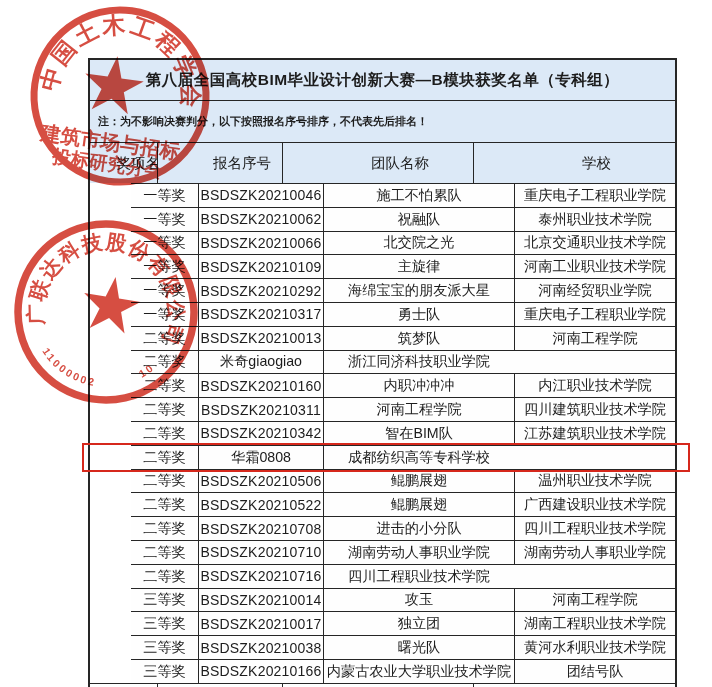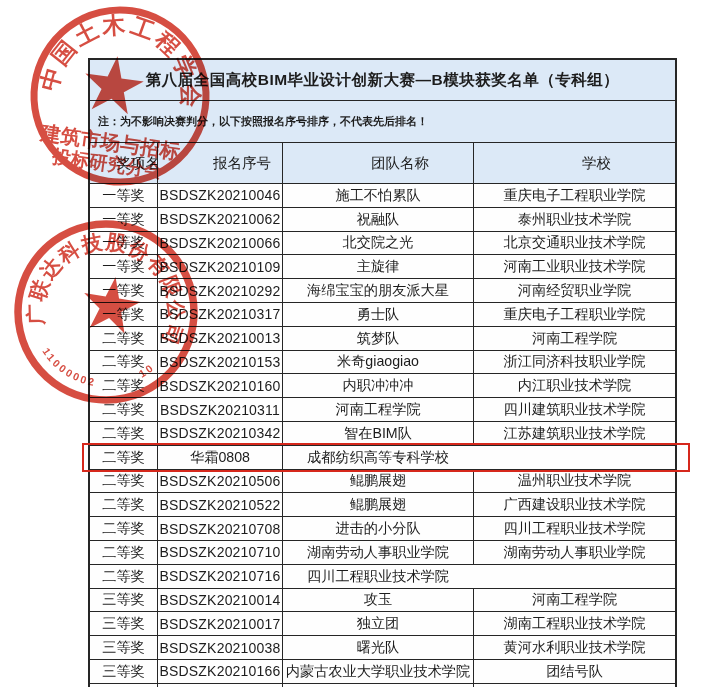--- a/index.html
+++ b/index.html
@@ -25,20 +25,21 @@
   .t-header{
     height:41px;background:#dce9f7;border-top:1.5px solid #262626;box-sizing:border-box;
     font-size:14.5px;font-weight:500;
   }
   .t-header .cell{display:flex;align-items:center;justify-content:center;padding-left:44px;}
   .cell{box-sizing:border-box;overflow:hidden;white-space:nowrap;}
   .grid .cell + .cell{border-left:1.5px solid #262626;}
   .t-row{
     height:23.8px;border-top:1.4px solid #262626;box-sizing:border-box;background:#fefefe;
     font-size:14.2px;
+    margin-left:41px;
   }
   .t-row .cell{display:flex;align-items:center;justify-content:center;}
   .t-row .cell.id{font-size:14px;letter-spacing:.2px;}
   .t-partial{height:12px;border-top:1.4px solid #262626;box-sizing:border-box;background:#fefefe;}
   .t-partial .cell{display:flex;align-items:flex-end;justify-content:center;}
 
   
   .highlight-box{
     position:absolute;left:82px;top:443px;width:608px;height:29px;
     border:2px solid #d6281c;box-sizing:border-box;background:transparent;pointer-events:none;
@@ -102,21 +103,20 @@
     <div class="cell">重庆电子工程职业学院</div>
   </div>
         <div class="t-row grid">
     <div class="cell">二等奖</div>
     <div class="cell id">BSDSZK20210013</div>
     <div class="cell">筑梦队</div>
     <div class="cell">河南工程学院</div>
   </div>
         <div class="t-row grid">
     <div class="cell">二等奖</div>
-    <div class="cell id">BSDSZK20210153</div>
     <div class="cell">米奇giaogiao</div>
     <div class="cell">浙江同济科技职业学院</div>
   </div>
         <div class="t-row grid">
     <div class="cell">二等奖</div>
     <div class="cell id">BSDSZK20210160</div>
     <div class="cell">内职冲冲冲</div>
     <div class="cell">内江职业技术学院</div>
   </div>
         <div class="t-row grid">

